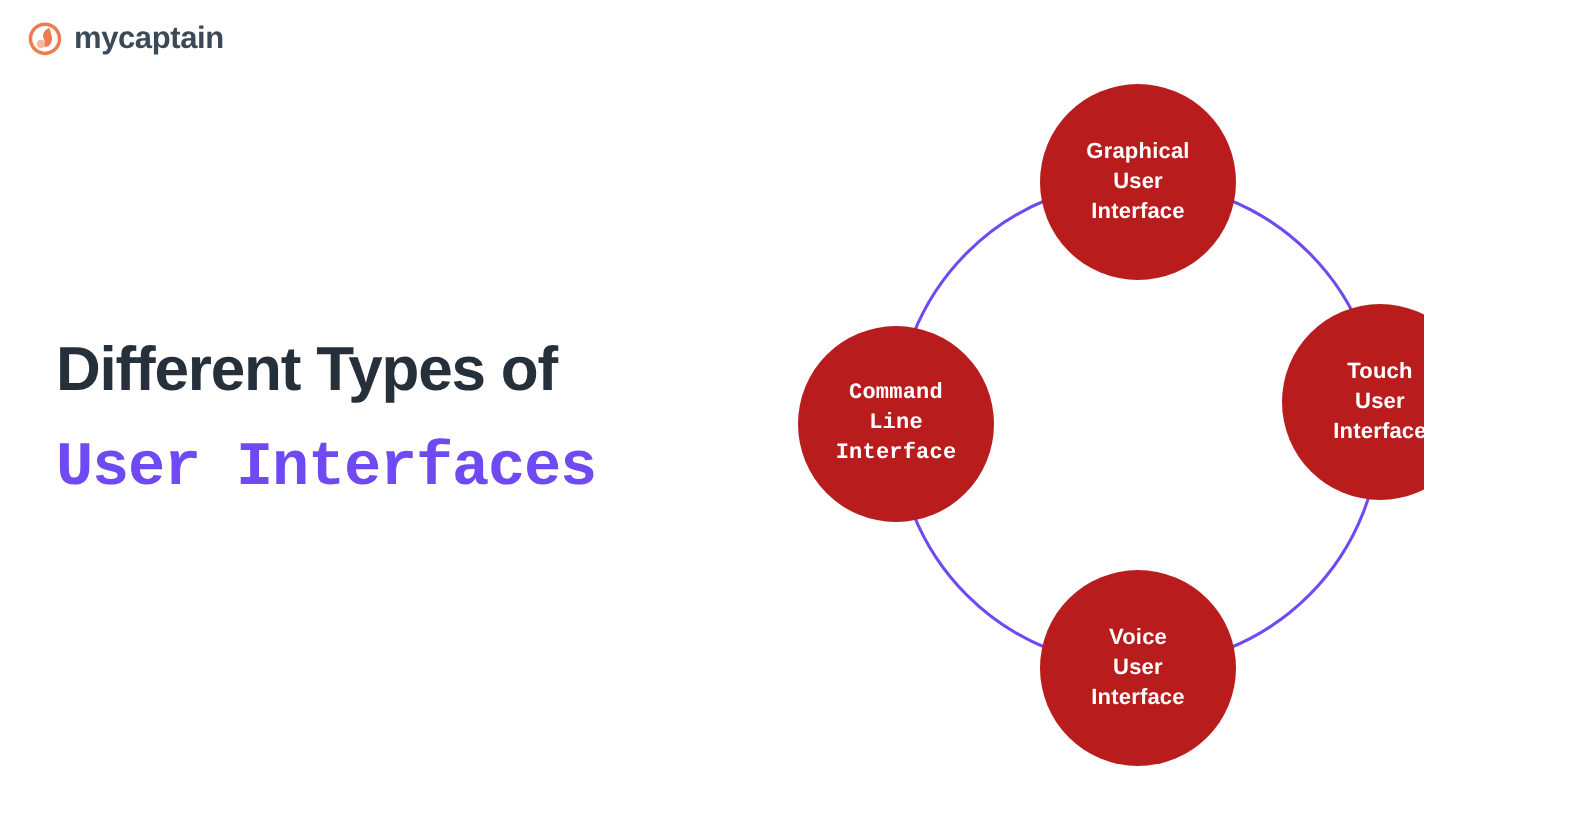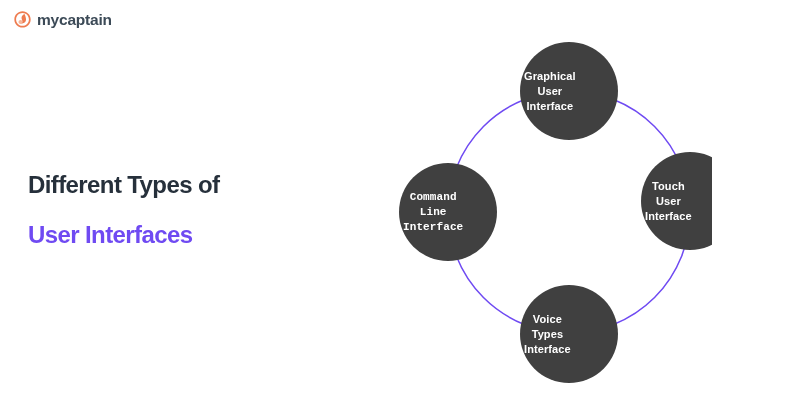--- a/index.html
+++ b/index.html
@@ -43,29 +43,29 @@
   }
 
   
   .headline {
     position: absolute;
     left: 28px;
     top: 160px;
     width: 340px;
   }
   .headline-line {
-    font-size: 24px;
+    font-size: 31px;
     font-weight: 700;
     letter-spacing: -0.6px;
     line-height: 50px;
     margin: 0;
     white-space: nowrap;
   }
   .headline-line.primary { color: #26303B; }
-  .headline-line.accent  { color: #6F4AF2; }
+  .headline-line.accent  { color: #6F4AF2; font-family: Liberation Mono, monospace; }
 
   
   .diagram {
     position: absolute;
     left: 380px;
     top: 20px;
     width: 400px;
     height: 390px;
   }
   .ring-svg {
@@ -73,23 +73,24 @@
     left: 0;
     top: 0;
     width: 400px;
     height: 390px;
   }
   .node {
     position: absolute;
     width: 98px;
     height: 98px;
     border-radius: 50%;
-    background: #404040;
+    background: #b91c1c;
     display: flex;
     align-items: center;
+    justify-content: center;
     box-sizing: border-box;
   }
   .node-label {
     color: #ffffff;
     font-size: 11px;
     font-weight: 700;
     line-height: 15px;
     text-align: center;
     letter-spacing: 0.1px;
     white-space: pre-line;
@@ -133,21 +134,21 @@
     </div>
 
     <div class="node right">
       <span class="node-label">Touch
 User
 Interface</span>
     </div>
 
     <div class="node bottom">
       <span class="node-label">Voice
-Types
+User
 Interface</span>
     </div>
 
     <div class="node left">
       <span class="node-label">Command
 Line
 Interface</span>
     </div>
 
   </div>

